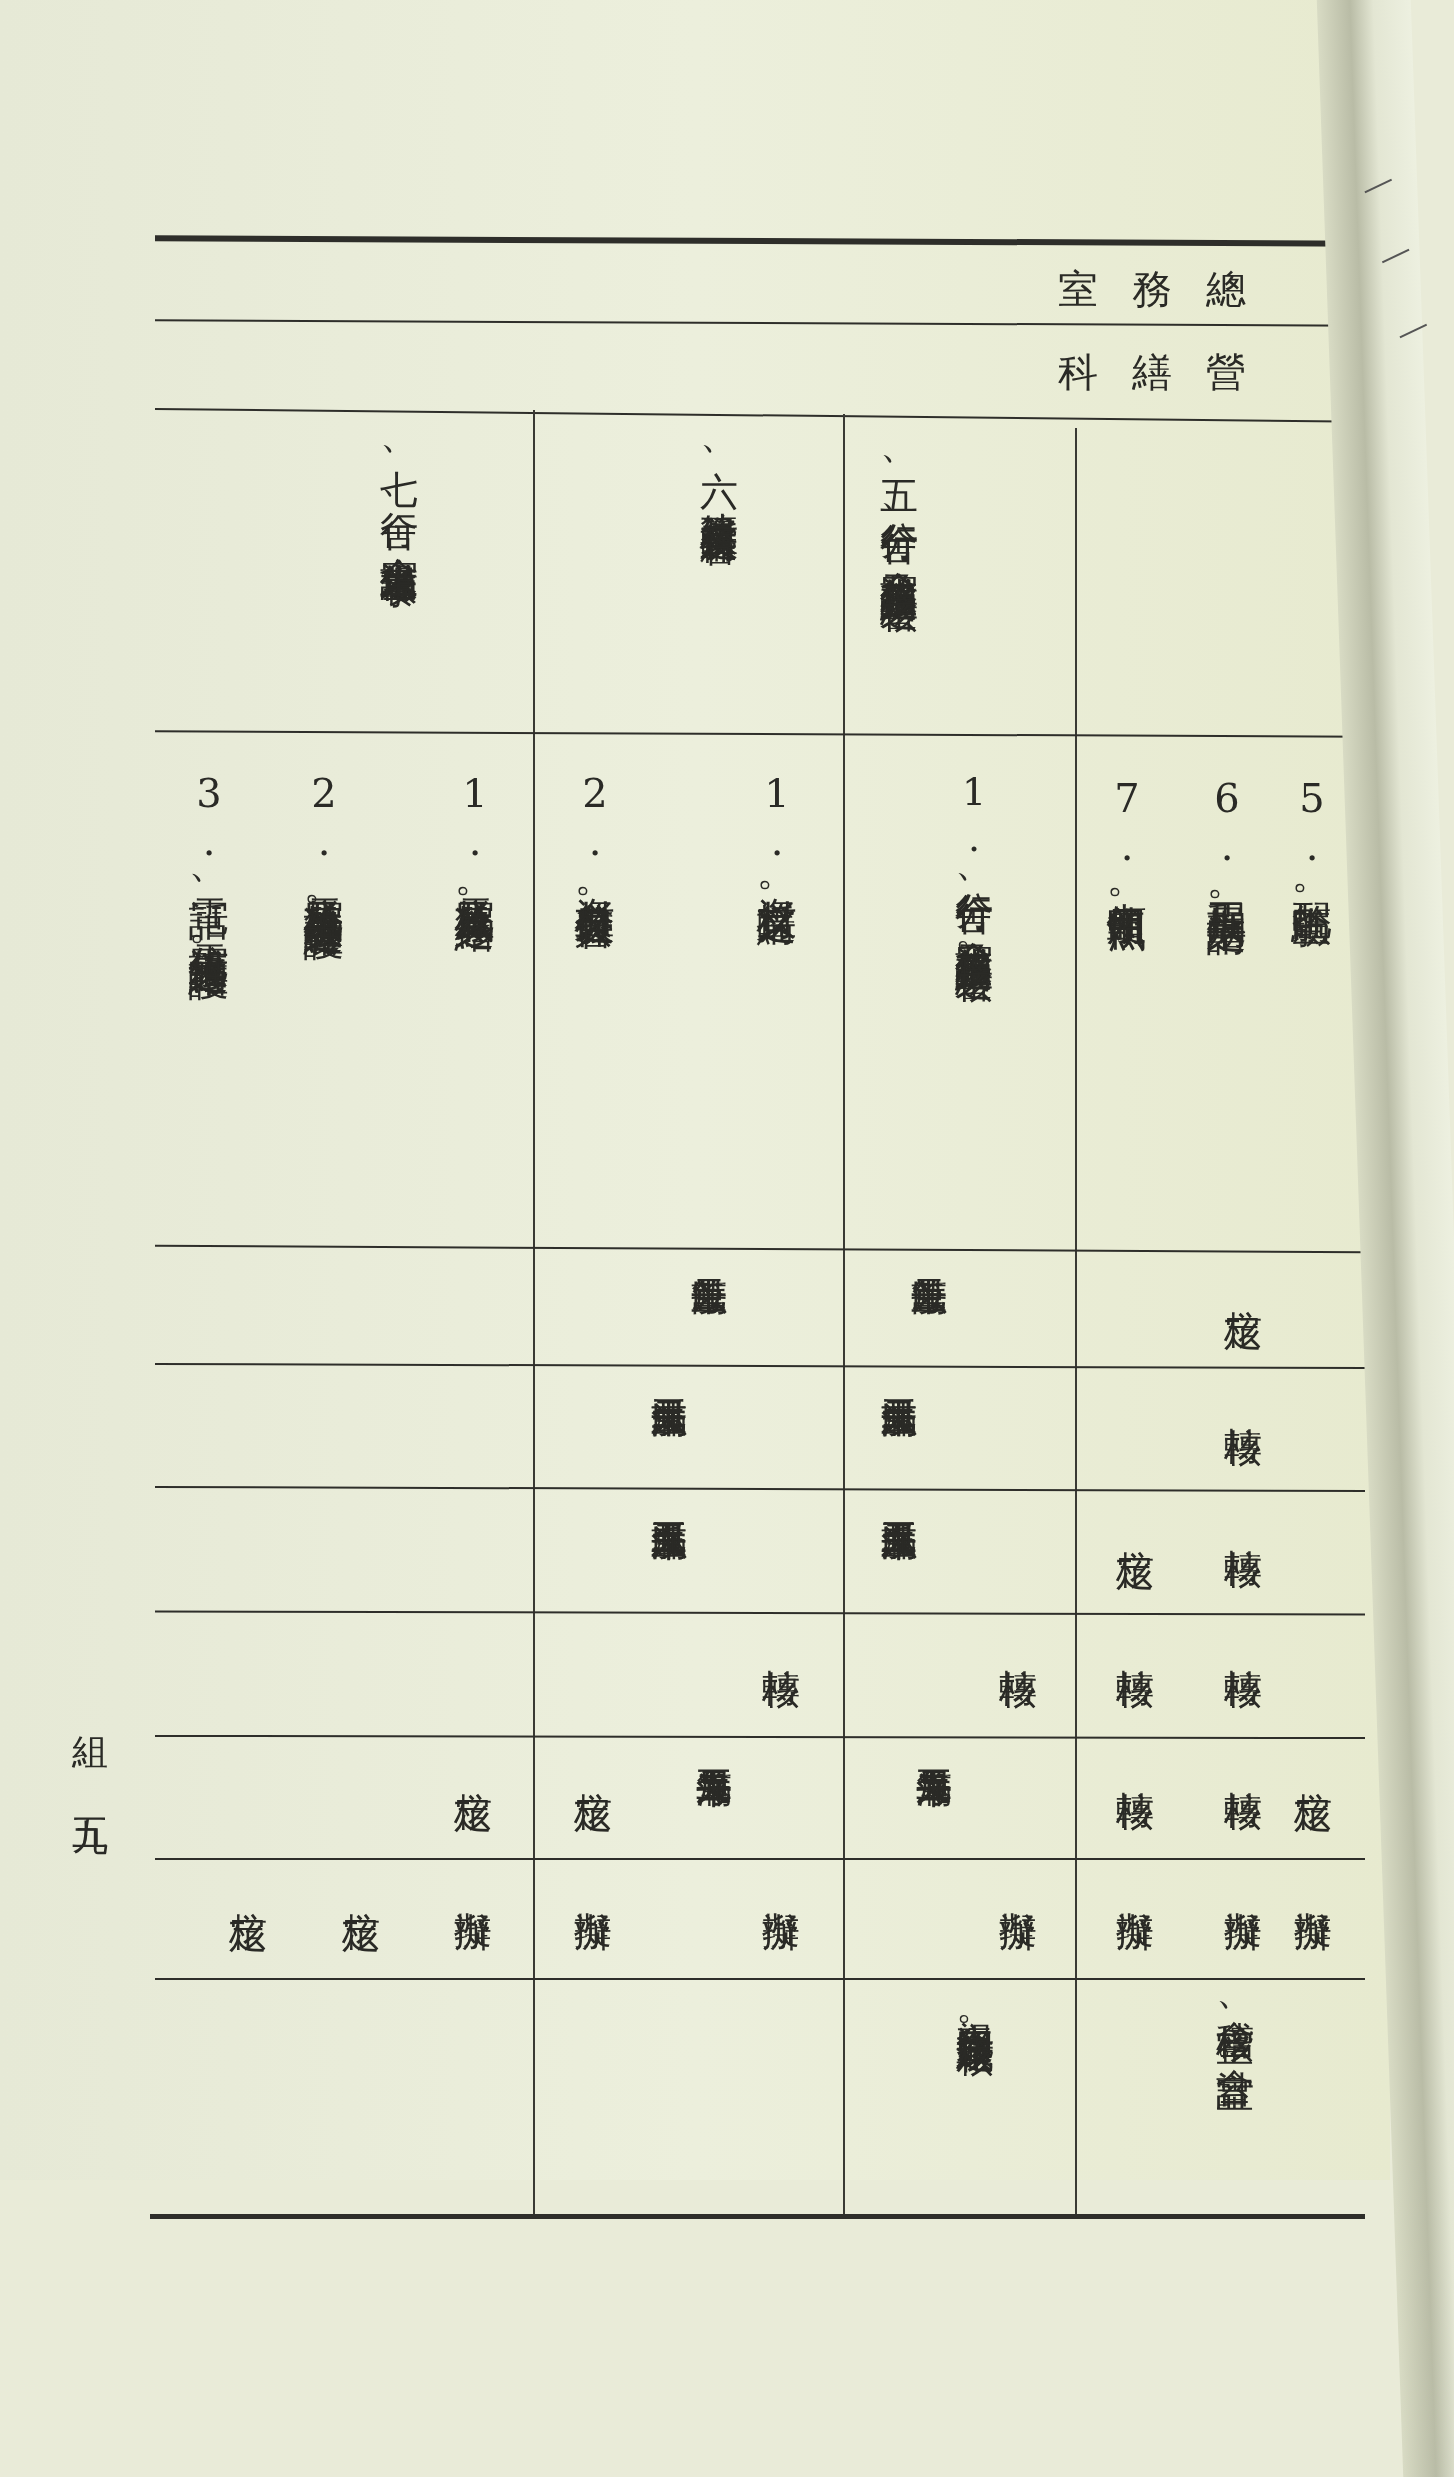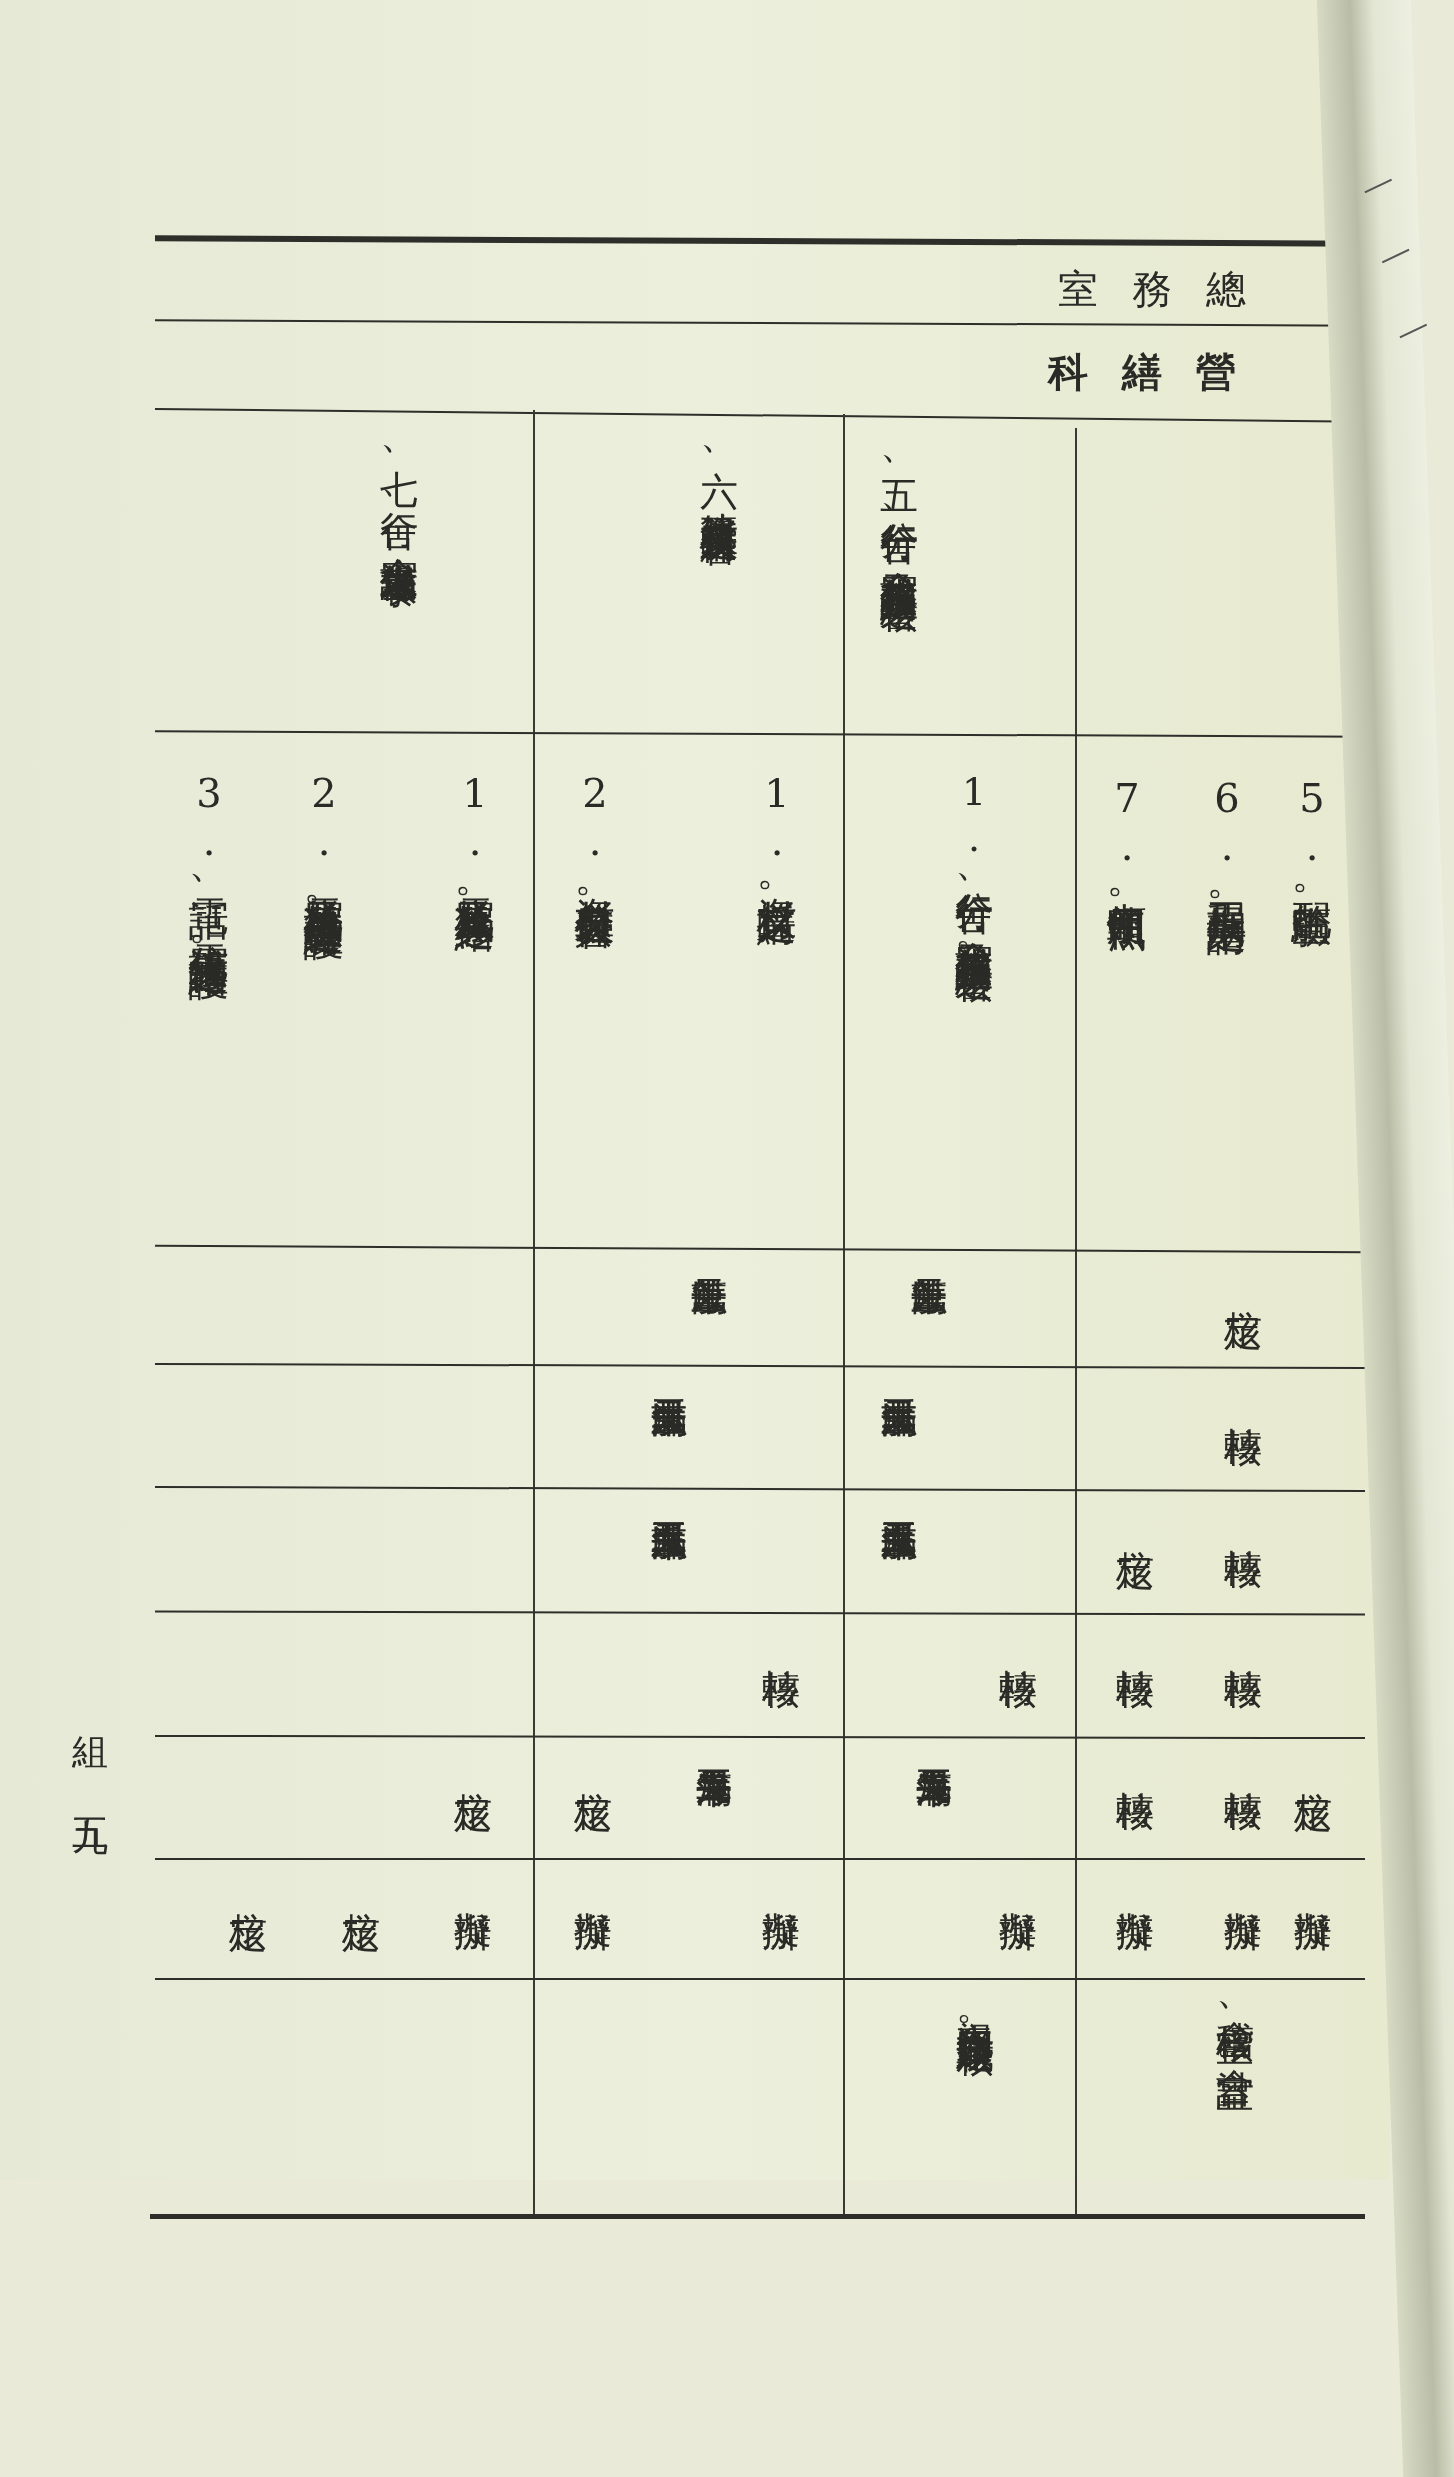--- a/index.html
+++ b/index.html
@@ -35,21 +35,21 @@
 </head>
 <body>
 
 <div class="page">
 
   <div class="rule" style="left:155px; top:238px; width:1210px; height:6px; transform:rotate(0.25deg);"></div>
   <div class="rule" style="left:155px; top:322px; width:1210px; height:2px; transform:rotate(0.25deg);"></div>
   <div class="rule" style="left:155px; top:408px; width:1210px; height:2px; transform:rotate(0.6deg); transform-origin:left;"></div>
 
   <div class="hdr" style="right:110px; top:262px;">總務室</div>
-  <div class="hdr" style="right:120px; top:345px;font-weight:bold;">營繕科</div>
+  <div class="hdr" style="right:110px; top:345px;">營繕科</div>
 
   <div class="vline" style="left:533px; top:410px; height:1808px;"></div>
   <div class="vline" style="left:843px; top:414px; height:1804px;"></div>
   <div class="vline" style="left:1075px; top:428px; height:1790px;"></div>
 
   <div class="rule" style="left:155px; top:733px; width:1210px; height:2px; transform:rotate(0.25deg);"></div>
   <div class="rule" style="left:155px; top:1248px; width:1210px; height:2px; transform:rotate(0.3deg);"></div>
   <div class="rule" style="left:155px; top:1365px; width:1210px; height:2px; transform:rotate(0.2deg);"></div>
   <div class="rule" style="left:155px; top:1488px; width:1210px; height:2px; transform:rotate(0.2deg);"></div>
   <div class="rule" style="left:155px; top:1612px; width:1210px; height:2px; transform:rotate(0.15deg);"></div>

